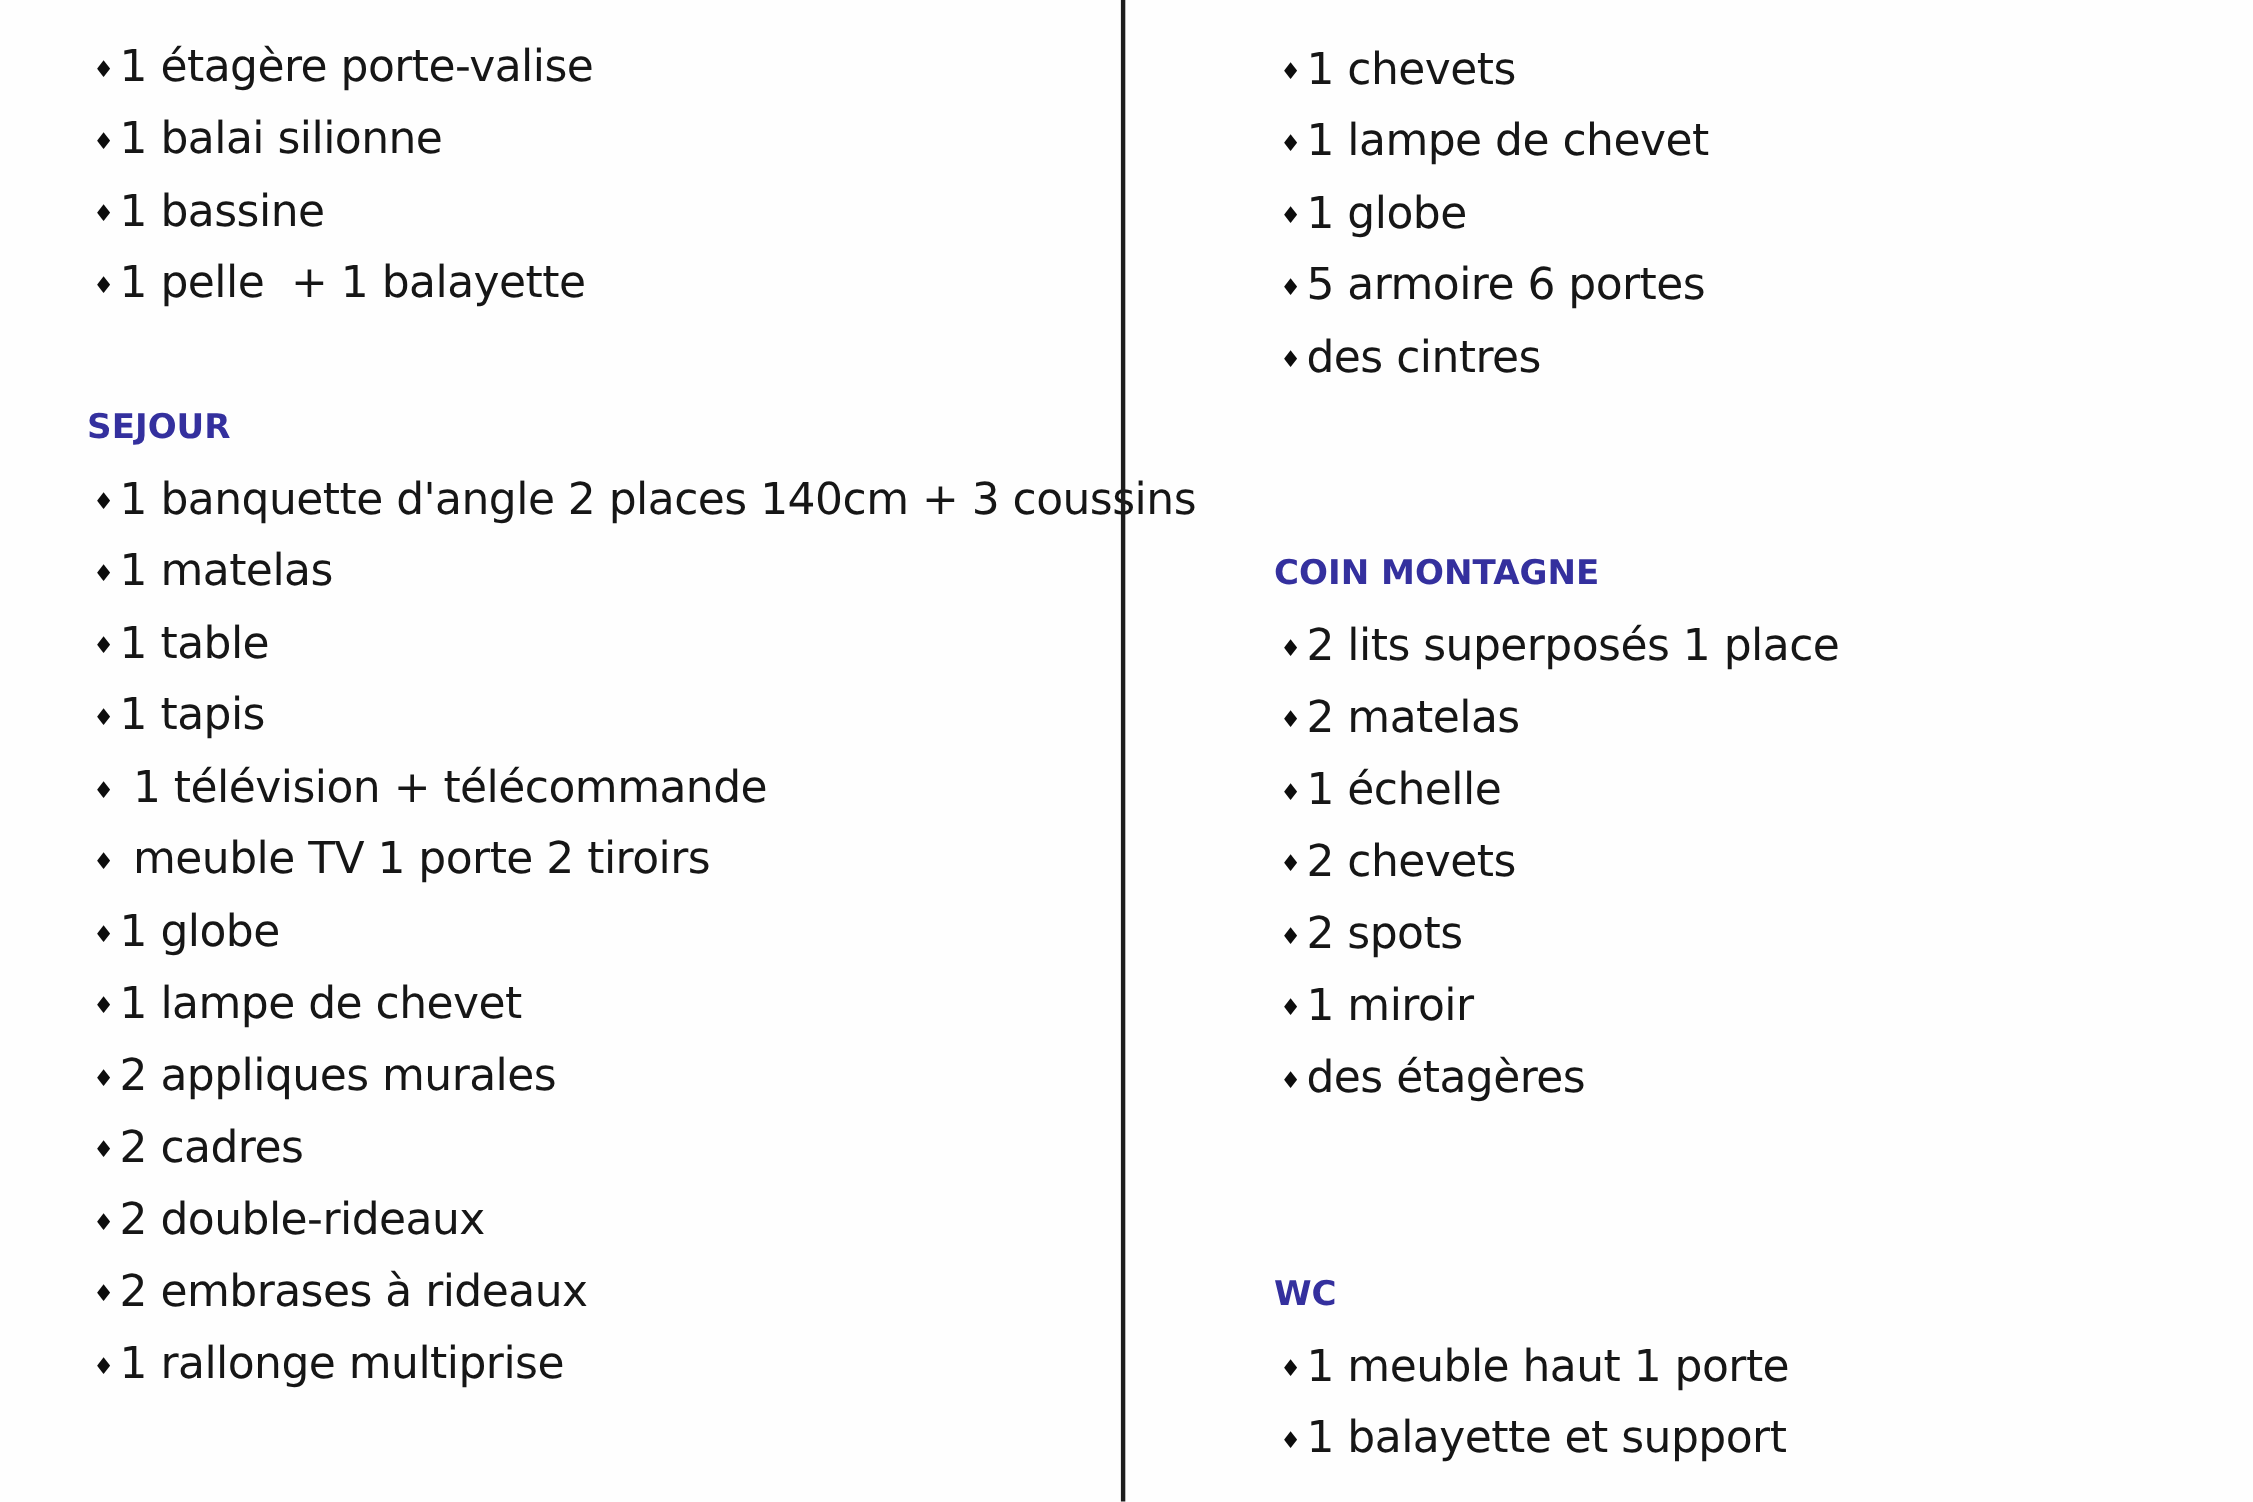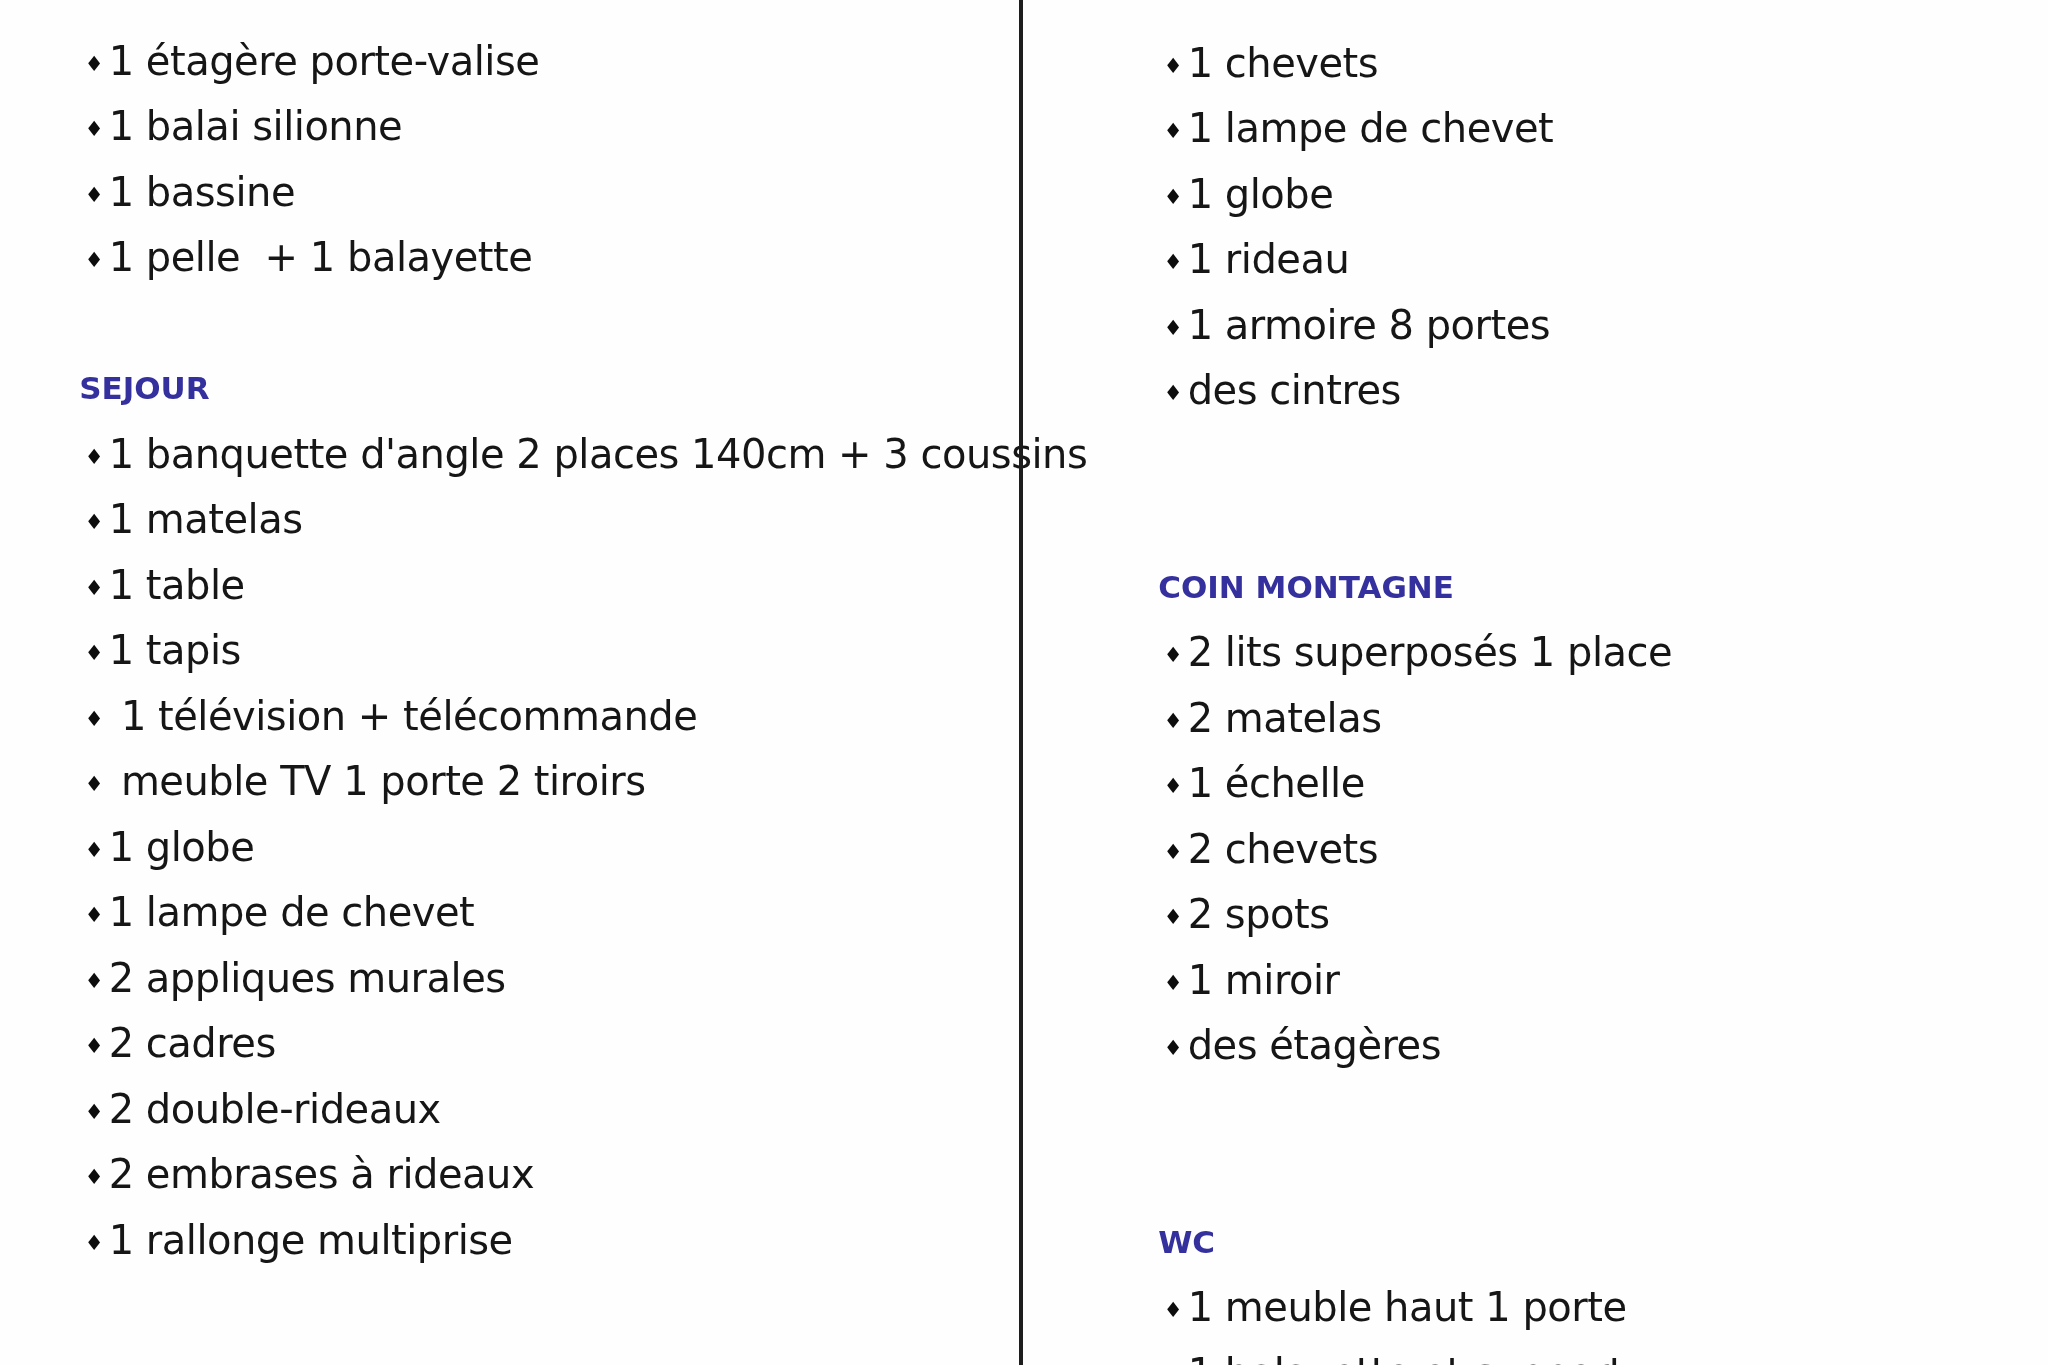--- a/index.html
+++ b/index.html
@@ -91,23 +91,21 @@
     <span class="bullet">♦</span><span class="txt">1 rallonge multiprise</span>
   </div></div>
   <div class="divider"></div>
   <div class="col col-right"><div class="line">
     <span class="bullet">♦</span><span class="txt">1 chevets</span>
   </div><div class="line">
     <span class="bullet">♦</span><span class="txt">1 lampe de chevet</span>
   </div><div class="line">
     <span class="bullet">♦</span><span class="txt">1 globe</span>
   </div><div class="line">
-    <span class="bullet">♦</span><span class="txt">1 rideau</span>
-  </div><div class="line">
-    <span class="bullet">♦</span><span class="txt">1 armoire 8 portes</span>
+    <span class="bullet">♦</span><span class="txt">5 armoire 6 portes</span>
   </div><div class="line">
     <span class="bullet">♦</span><span class="txt">des cintres</span>
   </div><div class="line blank">
     
   </div><div class="line blank">
     
   </div><div class="line heading">
     <span class="txt">COIN MONTAGNE</span>
   </div><div class="line">
     <span class="bullet">♦</span><span class="txt">2 lits superposés 1 place</span>

